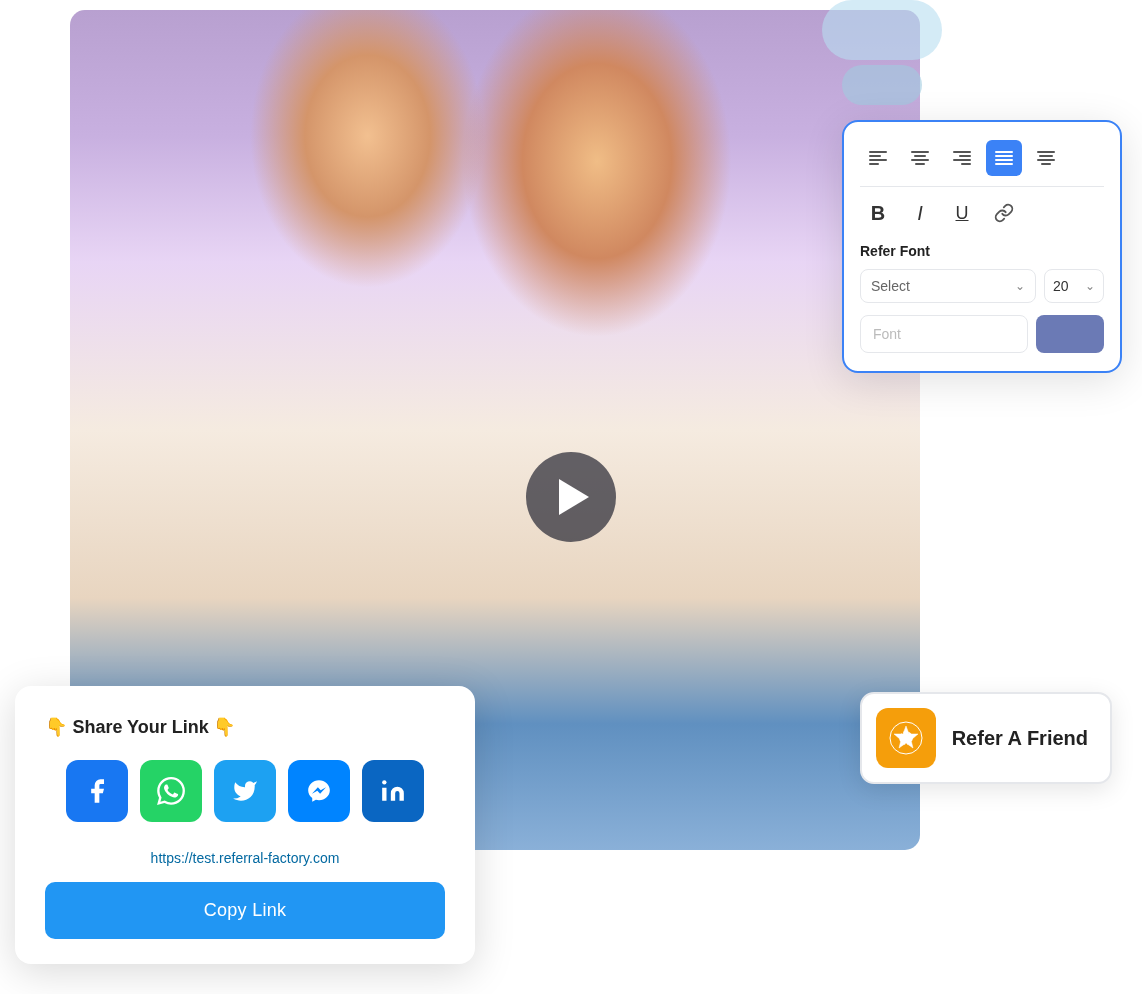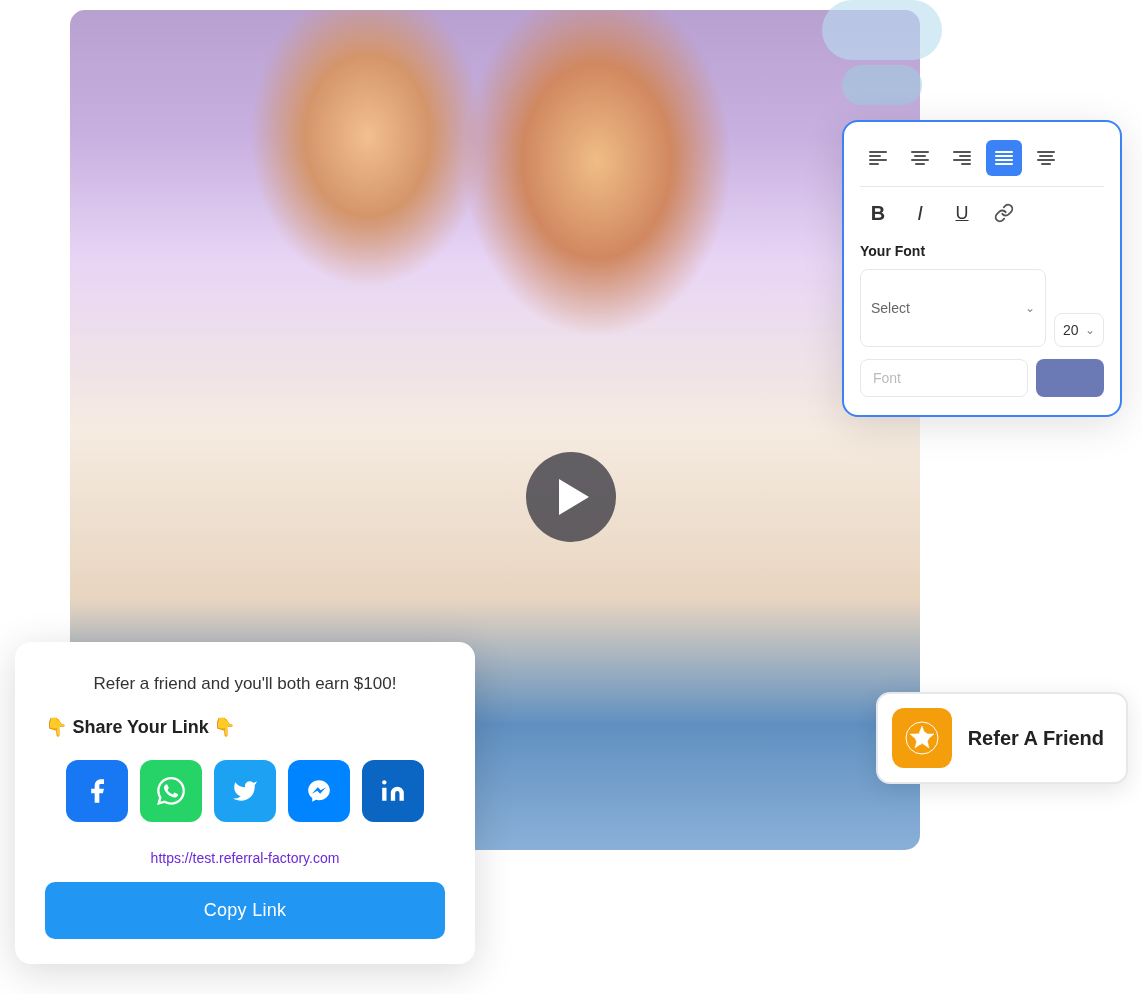--- a/index.html
+++ b/index.html
@@ -101,21 +101,21 @@
     }
 
     .social-icon-btn.facebook { background: #1877F2; }
     .social-icon-btn.whatsapp { background: #25D366; }
     .social-icon-btn.twitter  { background: #1DA1F2; }
     .social-icon-btn.messenger{ background: #0084FF; }
     .social-icon-btn.linkedin { background: #0A66C2; }
 
     .referral-url {
       text-align: center;
-      color: #6d28d9;
+      color: #0369a1;
       font-size: 14px;
       margin-bottom: 16px;
     }
 
     .copy-link-btn {
       width: 100%;
       background: #2196F3;
       color: #fff;
       border: none;
       border-radius: 10px;
@@ -212,32 +212,31 @@
       font-size: 14px;
       color: #666;
       background: #fff;
       cursor: pointer;
       display: flex;
       align-items: center;
       justify-content: space-between;
     }
 
     .font-size-select {
-      width: 50px;
+      width: 60px;
       border: 1px solid #e5e7eb;
       border-radius: 8px;
       padding: 8px 8px;
       font-size: 14px;
       color: #333;
       background: #fff;
       cursor: pointer;
       display: flex;
       align-items: center;
       justify-content: space-between;
-      margin-top: 44px;
     }
 
     .color-row {
       display: flex;
       gap: 8px;
       align-items: center;
     }
 
     .color-label-box {
       flex: 1;
@@ -253,21 +252,21 @@
       height: 38px;
       background: #6b7ab5;
       border-radius: 8px;
       cursor: pointer;
     }
 
     
     .refer-friend-btn {
       position: absolute;
       bottom: 210px;
-      right: 14px;
+      right: 30px;
       background: #fff;
       border: 2px solid #e5e7eb;
       border-radius: 14px;
       padding: 14px 22px 14px 14px;
       display: flex;
       align-items: center;
       gap: 16px;
       box-shadow: 0 6px 24px rgba(0,0,0,0.10);
       cursor: pointer;
       z-index: 20;
@@ -390,41 +389,40 @@
     <button class="format-btn" style="font-style:italic; font-size:20px;">I</button>
     <button class="format-btn" style="text-decoration:underline; font-size:18px;">U</button>
     <button class="format-btn" style="font-size:18px;">
       <svg width="20" height="20" viewBox="0 0 24 24" fill="none" stroke="#555" stroke-width="2.2" stroke-linecap="round" stroke-linejoin="round">
         <path d="M10 13a5 5 0 0 0 7.54.54l3-3a5 5 0 0 0-7.07-7.07l-1.72 1.71"></path>
         <path d="M14 11a5 5 0 0 0-7.54-.54l-3 3a5 5 0 0 0 7.07 7.07l1.71-1.71"></path>
       </svg>
     </button>
   </div>
 
-  <div class="font-label">Your Font</div>
+  <div class="font-label">Refer Font</div>
 
   <div class="font-controls">
     <div class="font-select">
       <span>Select</span>
       <span class="chevron">⌄</span>
     </div>
     <div class="font-size-select">
       <span>20</span>
       <span class="chevron">⌄</span>
     </div>
   </div>
 
   <div class="color-row">
     <div class="color-label-box">Font</div>
     <div class="color-swatch"></div>
   </div>
 </div>
 
 <div class="referral-card">
-  <p class="tagline">Refer a friend and you'll both earn $100!</p>
   <p class="share-heading">👇 Share Your Link 👇</p>
 
   <div class="social-icons-row">
     <button class="social-icon-btn facebook">
       <svg width="28" height="28" viewBox="0 0 24 24" fill="white">
           <path d="M18 2h-3a5 5 0 0 0-5 5v3H7v4h3v8h4v-8h3l1-4h-4V7a1 1 0 0 1 1-1h3z"></path>
         </svg>
     </button>
     <button class="social-icon-btn whatsapp">
       <svg width="28" height="28" viewBox="0 0 24 24" fill="white">

